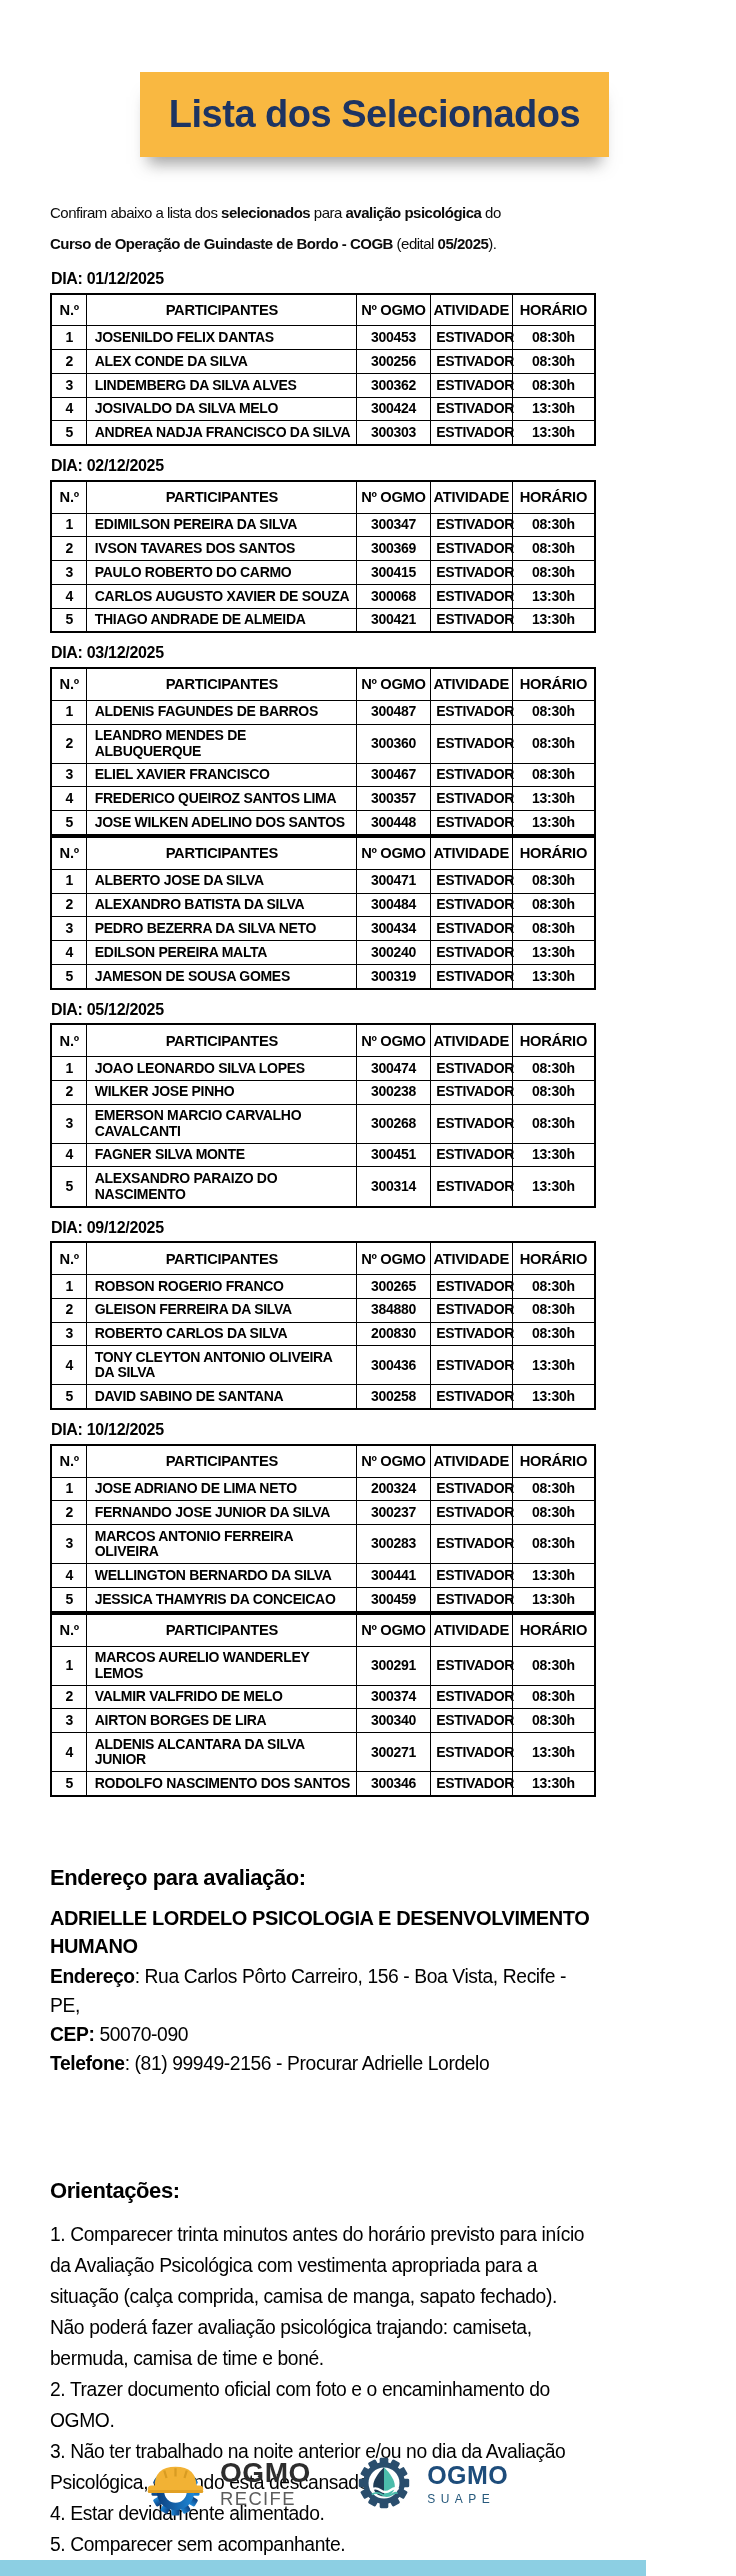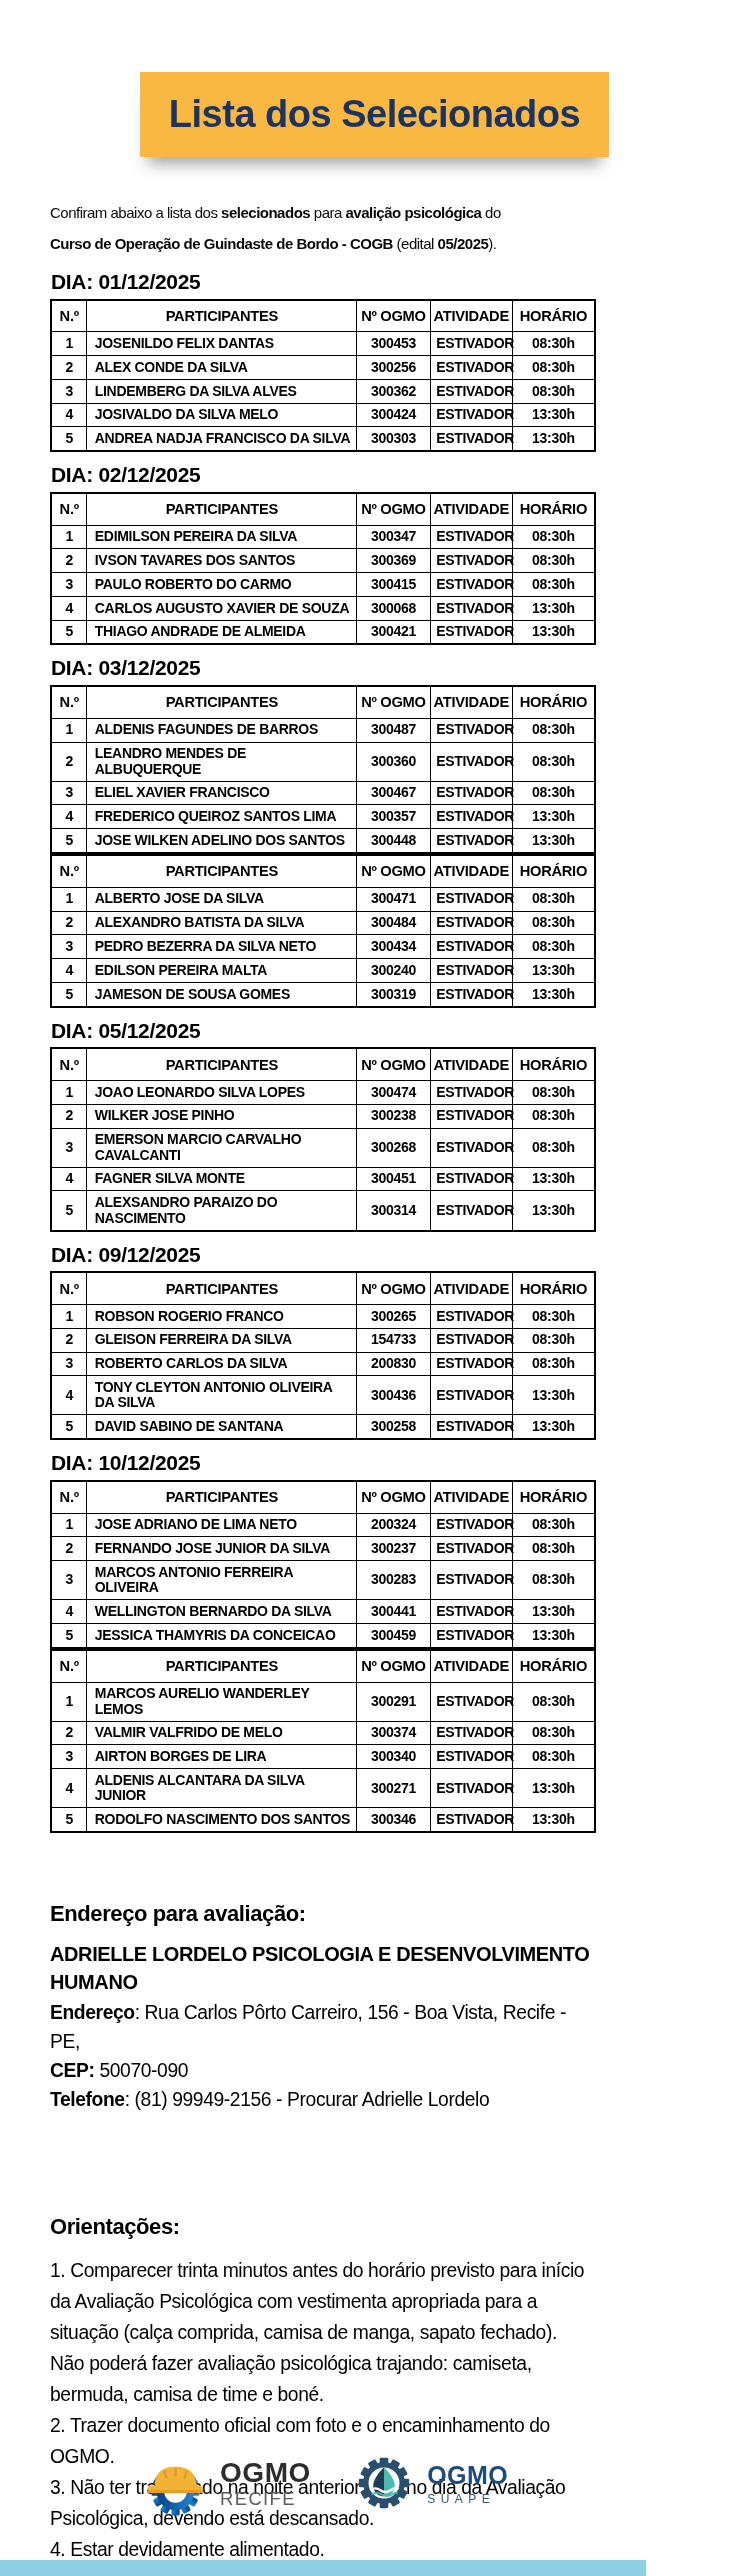--- a/index.html
+++ b/index.html
@@ -19,21 +19,21 @@
     margin:0;font-size:38px;font-weight:700;color:#1D3462;letter-spacing:-0.5px;
   }
 
   
   .intro{margin-top:40px;font-size:15px;line-height:31px;letter-spacing:-0.5px;color:#0b0b0b;}
   .intro div{white-space:nowrap;}
   .intro b{letter-spacing:-0.5px;}
 
   
   .schedule{margin-top:7.4px;}
-  .day-label{font-weight:700;font-size:21px;letter-spacing:-0.3px;margin:11px 0 4.6px 0.9px;}
+  .day-label{font-weight:700;font-size:16px;letter-spacing:-0.3px;margin:11px 0 4.6px 0.9px;}
   table.roster{width:100%;border-collapse:collapse;border:2.3px solid #000;table-layout:fixed;}
   table.roster th{
     border:1.4px solid #000;border-bottom:1.8px solid #000;
     font-size:14.7px;font-weight:700;letter-spacing:-0.3px;text-align:center;padding:7.4px 1.8px;
   }
   table.roster td{
     border:1.4px solid #000;font-size:14px;font-weight:700;letter-spacing:-0.3px;
     line-height:1.1;padding:3.7px 5.5px;text-align:center;
   }
   table.roster td.c-name{text-align:left;padding-left:7.4px;}
@@ -388,21 +388,21 @@
               <tr>
                 <td class="c-num">1</td>
                 <td class="c-name">ROBSON ROGERIO FRANCO</td>
                 <td class="c-ogmo">300265</td>
                 <td class="c-activity">ESTIVADOR</td>
                 <td class="c-time">08:30h</td>
               </tr>
               <tr>
                 <td class="c-num">2</td>
                 <td class="c-name">GLEISON FERREIRA DA SILVA</td>
-                <td class="c-ogmo">154733</td>
+                <td class="c-ogmo">384880</td>
                 <td class="c-activity">ESTIVADOR</td>
                 <td class="c-time">08:30h</td>
               </tr>
               <tr>
                 <td class="c-num">3</td>
                 <td class="c-name">ROBERTO CARLOS DA SILVA</td>
                 <td class="c-ogmo">200830</td>
                 <td class="c-activity">ESTIVADOR</td>
                 <td class="c-time">08:30h</td>
               </tr>

